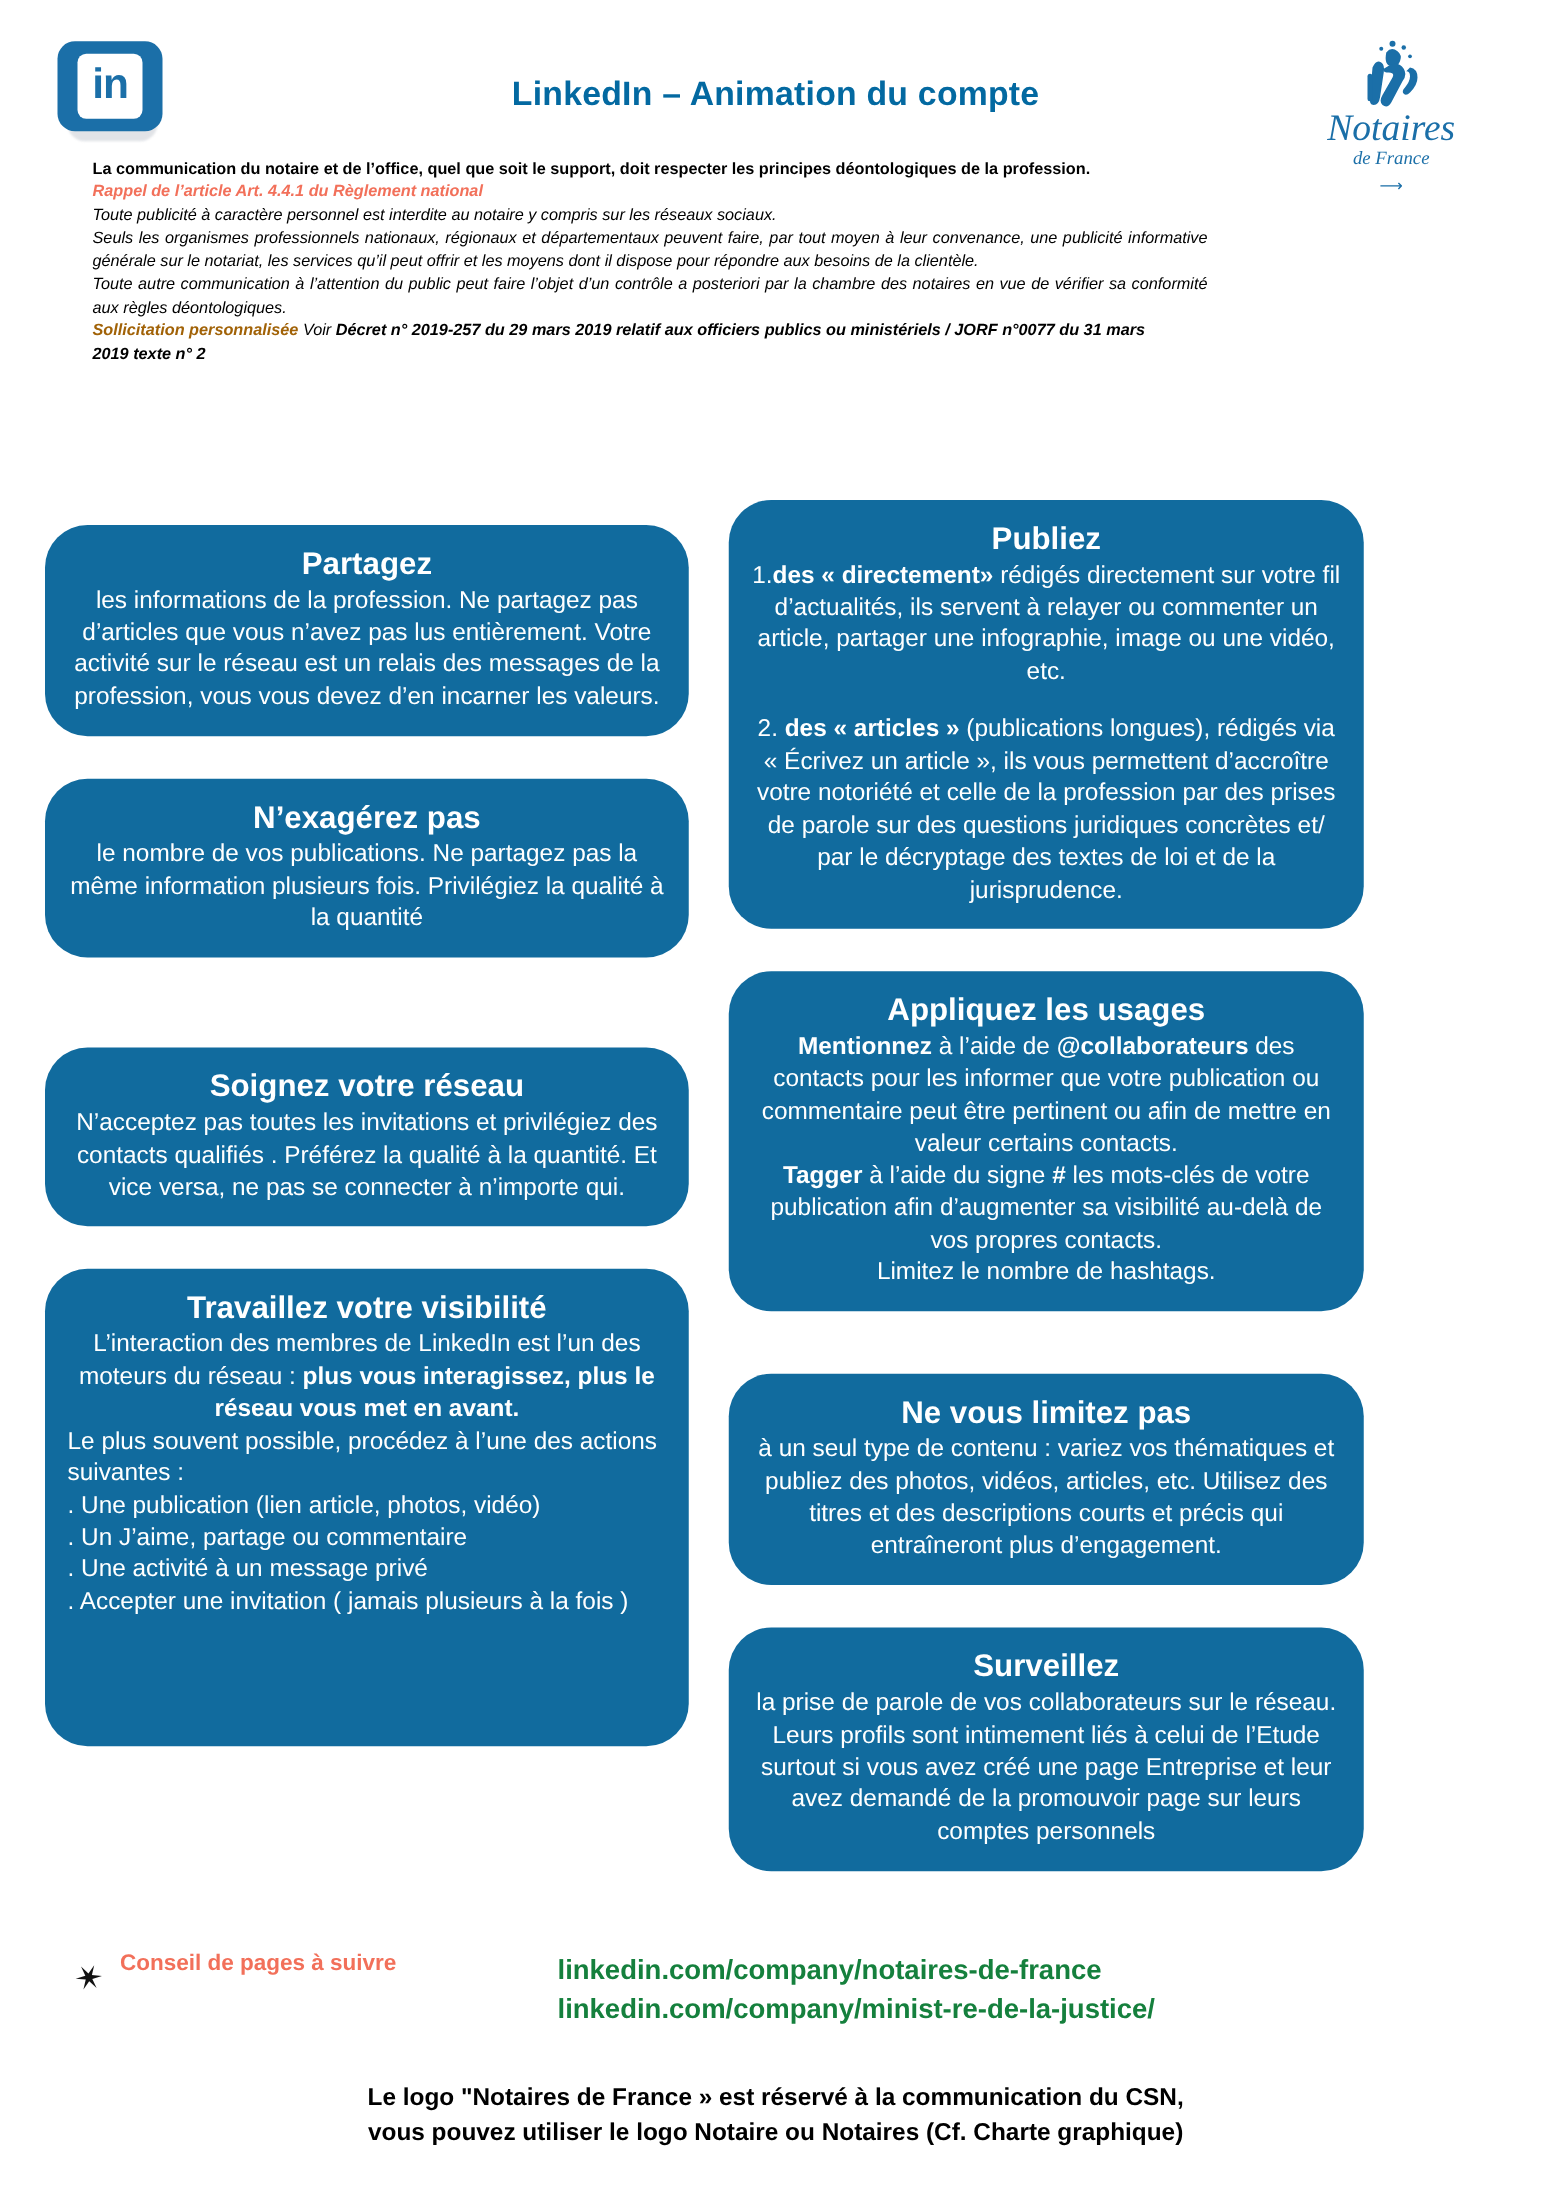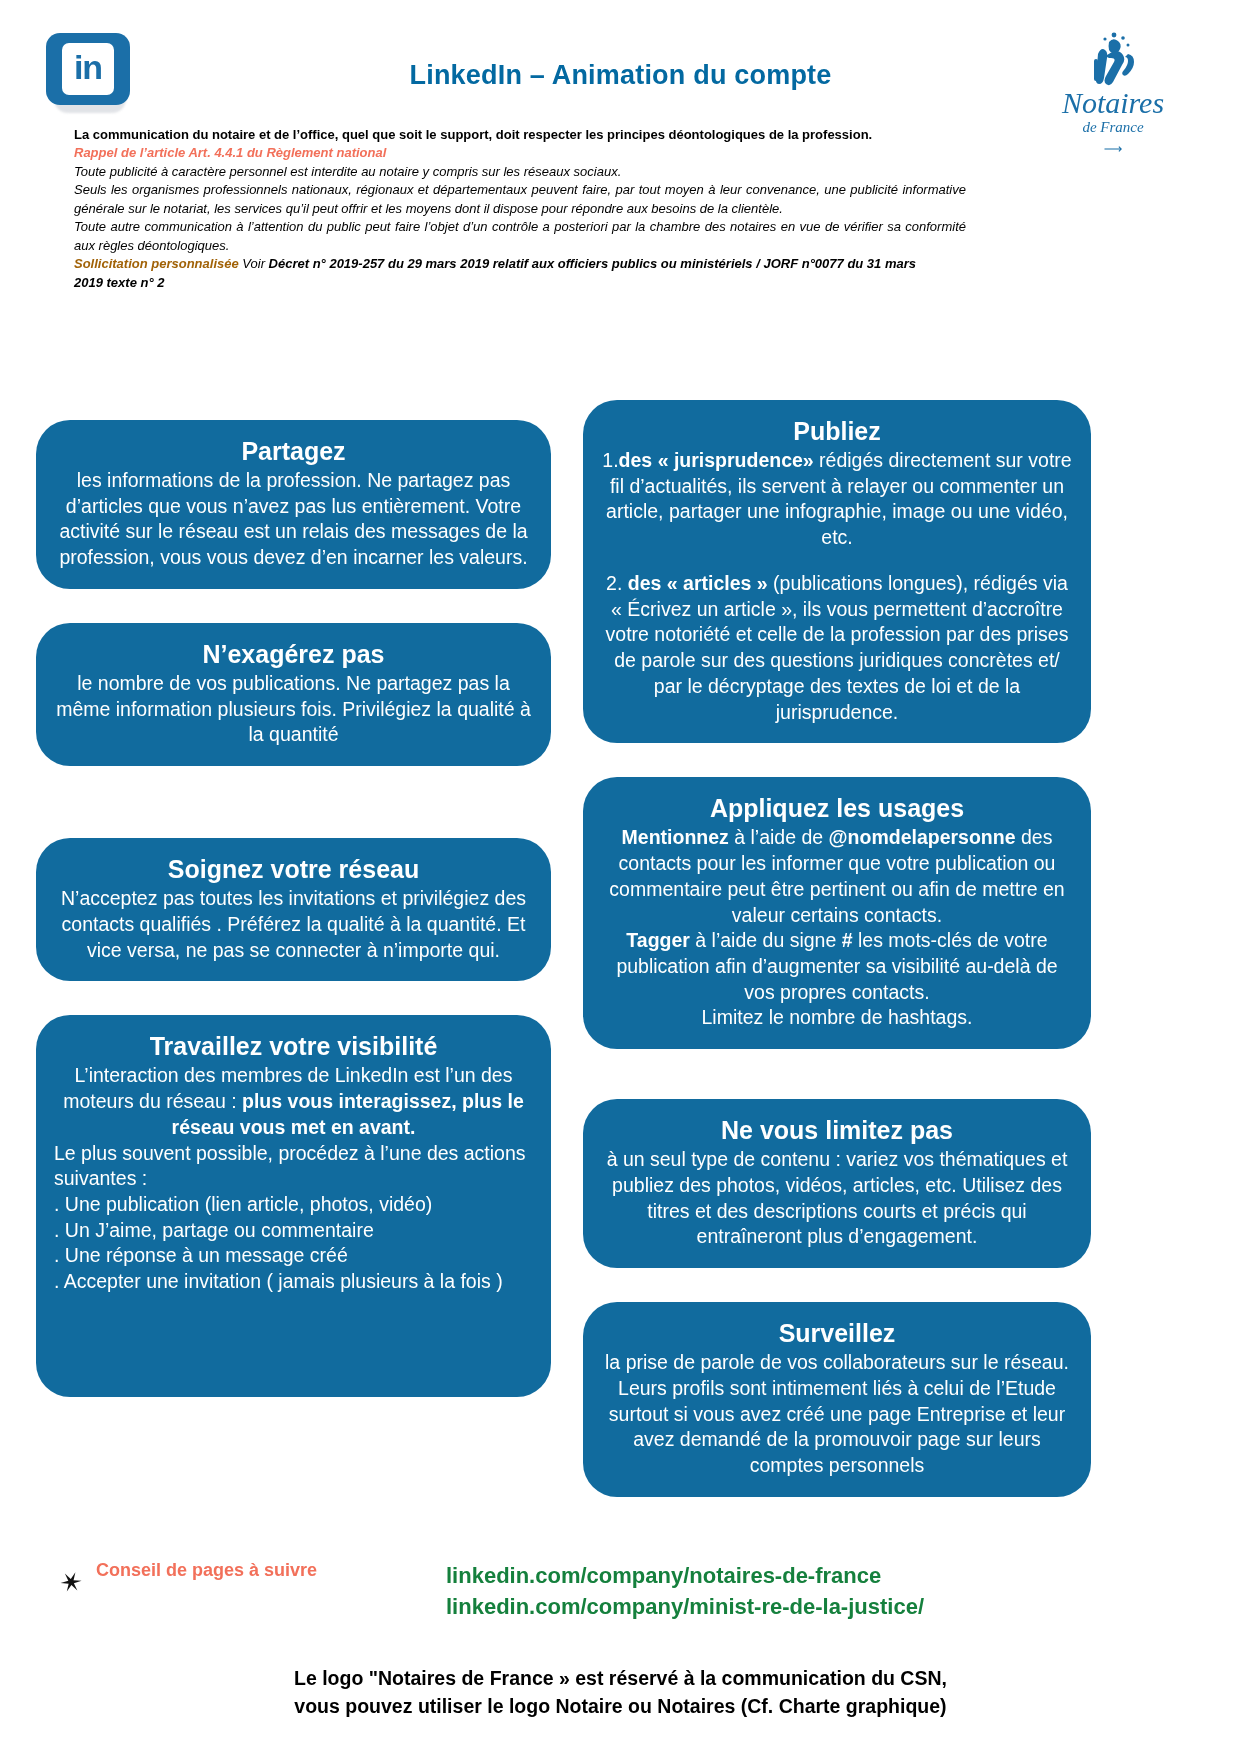--- a/index.html
+++ b/index.html
@@ -339,40 +339,40 @@
       </div>
 
       <div class="spacer-12"></div>
 
       <div class="card" style="padding-bottom:102px;">
         <h3>Travaillez votre visibilité</h3>
         <p><span>L’interaction des membres de LinkedIn est l’un des moteurs du réseau : </span><b>plus vous interagissez, plus le réseau vous met en avant.</b></p>
         <p class="left">Le plus souvent possible, procédez à l’une des actions suivantes :</p>
         <p class="left">. Une publication (lien article, photos, vidéo)</p>
         <p class="left">. Un J’aime, partage ou commentaire</p>
-        <p class="left">. Une réponse à un message créé</p>
+        <p class="left">. Une activité à un message privé</p>
         <p class="left">. Accepter une invitation ( jamais plusieurs à la fois )</p>
       </div>
 
     </div>
 
     <div class="col-right">
 
       <div class="card">
         <h3>Publiez</h3>
-        <p><span>1.</span><b>des « jurisprudence»</b><span> rédigés directement sur votre fil d’actualités, ils servent à relayer ou commenter un article, partager une infographie, image ou une vidéo, etc.</span></p>
+        <p><span>1.</span><b>des « directement»</b><span> rédigés directement sur votre fil d’actualités, ils servent à relayer ou commenter un article, partager une infographie, image ou une vidéo, etc.</span></p>
         <div class="blank-line"></div>
         <p><span>2. </span><b>des « articles »</b><span> (publications longues), rédigés via « Écrivez un article », ils vous permettent d’accroître votre notoriété et celle de la profession par des prises de parole sur des questions juridiques concrètes et/ par le décryptage des textes de loi et de la jurisprudence.</span></p>
       </div>
 
       <div class="spacer-12"></div>
 
       <div class="card">
         <h3>Appliquez les usages</h3>
-        <p><b>Mentionnez</b><span> à l’aide de </span><b>@nomdelapersonne</b><span> des contacts pour les informer que votre publication ou commentaire peut être pertinent ou afin de mettre en valeur certains contacts.</span></p>
+        <p><b>Mentionnez</b><span> à l’aide de </span><b>@collaborateurs</b><span> des contacts pour les informer que votre publication ou commentaire peut être pertinent ou afin de mettre en valeur certains contacts.</span></p>
         <p><b>Tagger</b><span> à l’aide du signe </span><b>#</b><span> les mots-clés de votre publication afin d’augmenter sa visibilité au-delà de vos propres contacts.</span></p>
         <p>Limitez le nombre de hashtags.</p>
       </div>
 
       <div class="spacer-28"></div>
 
       <div class="card">
         <h3>Ne vous limitez pas</h3>
         <p>à un seul type de contenu : variez vos thématiques et publiez des photos, vidéos, articles, etc. Utilisez des titres et des descriptions courts et précis qui entraîneront plus d’engagement.</p>
       </div>

